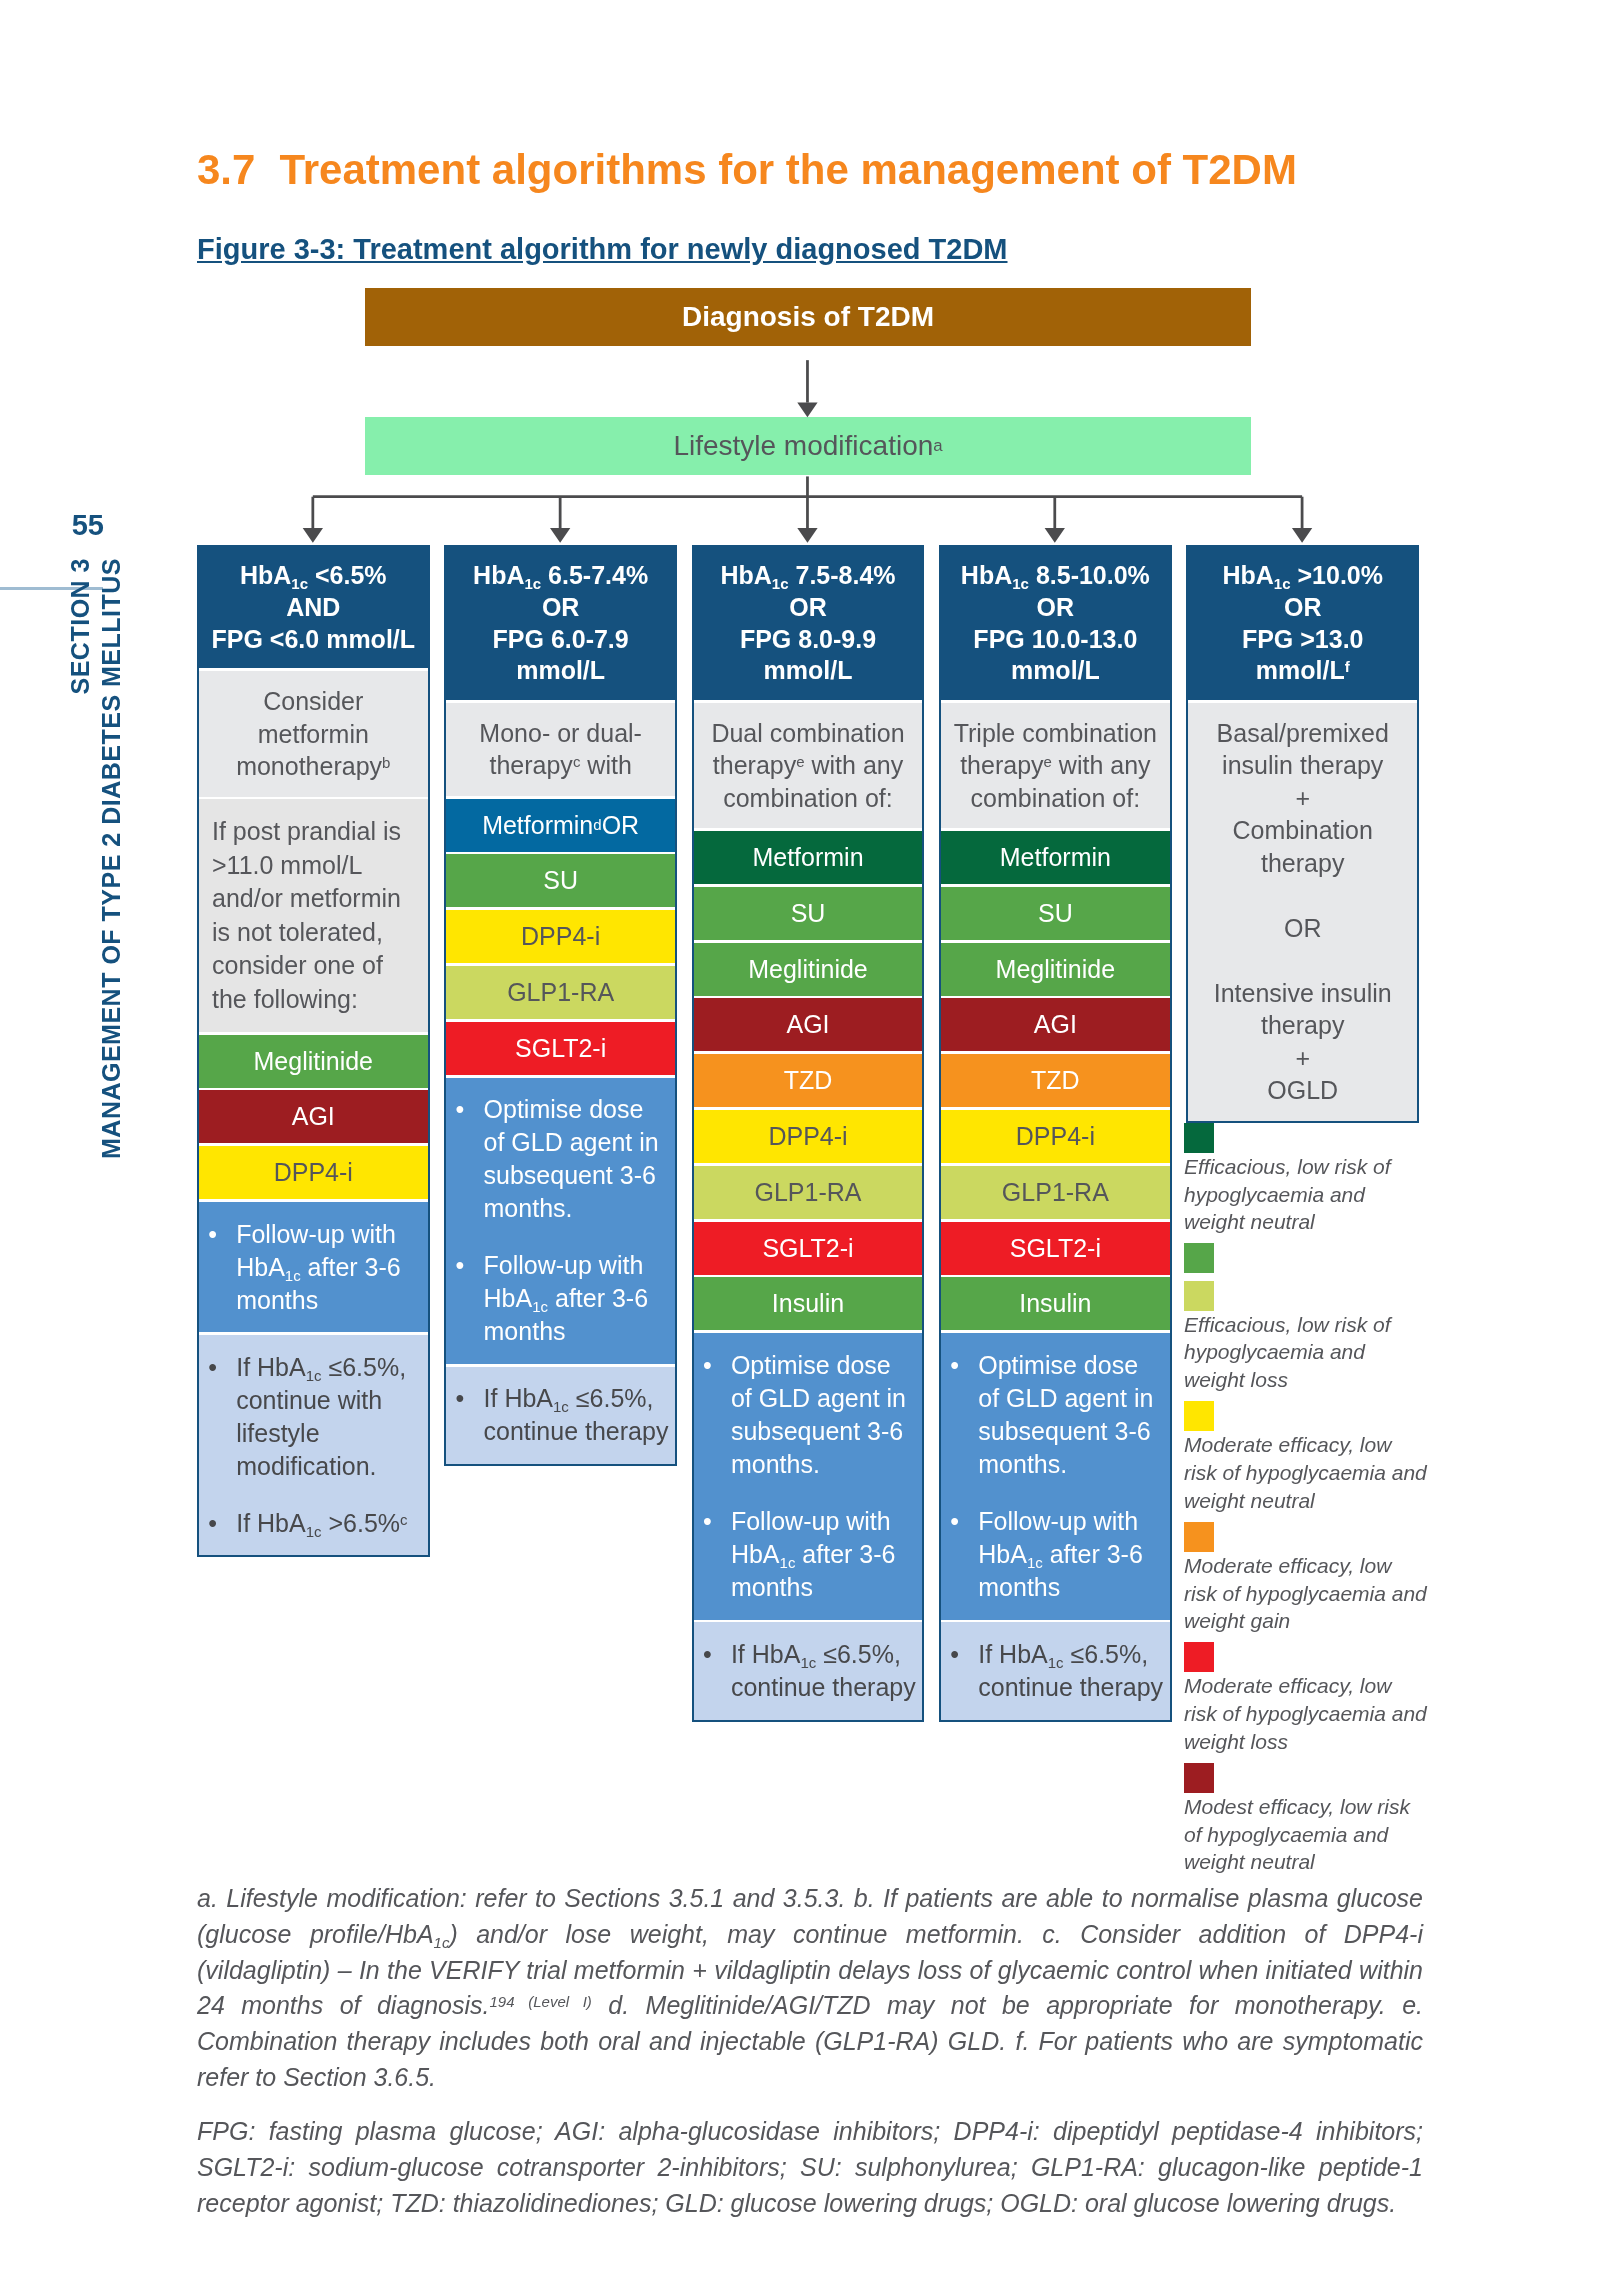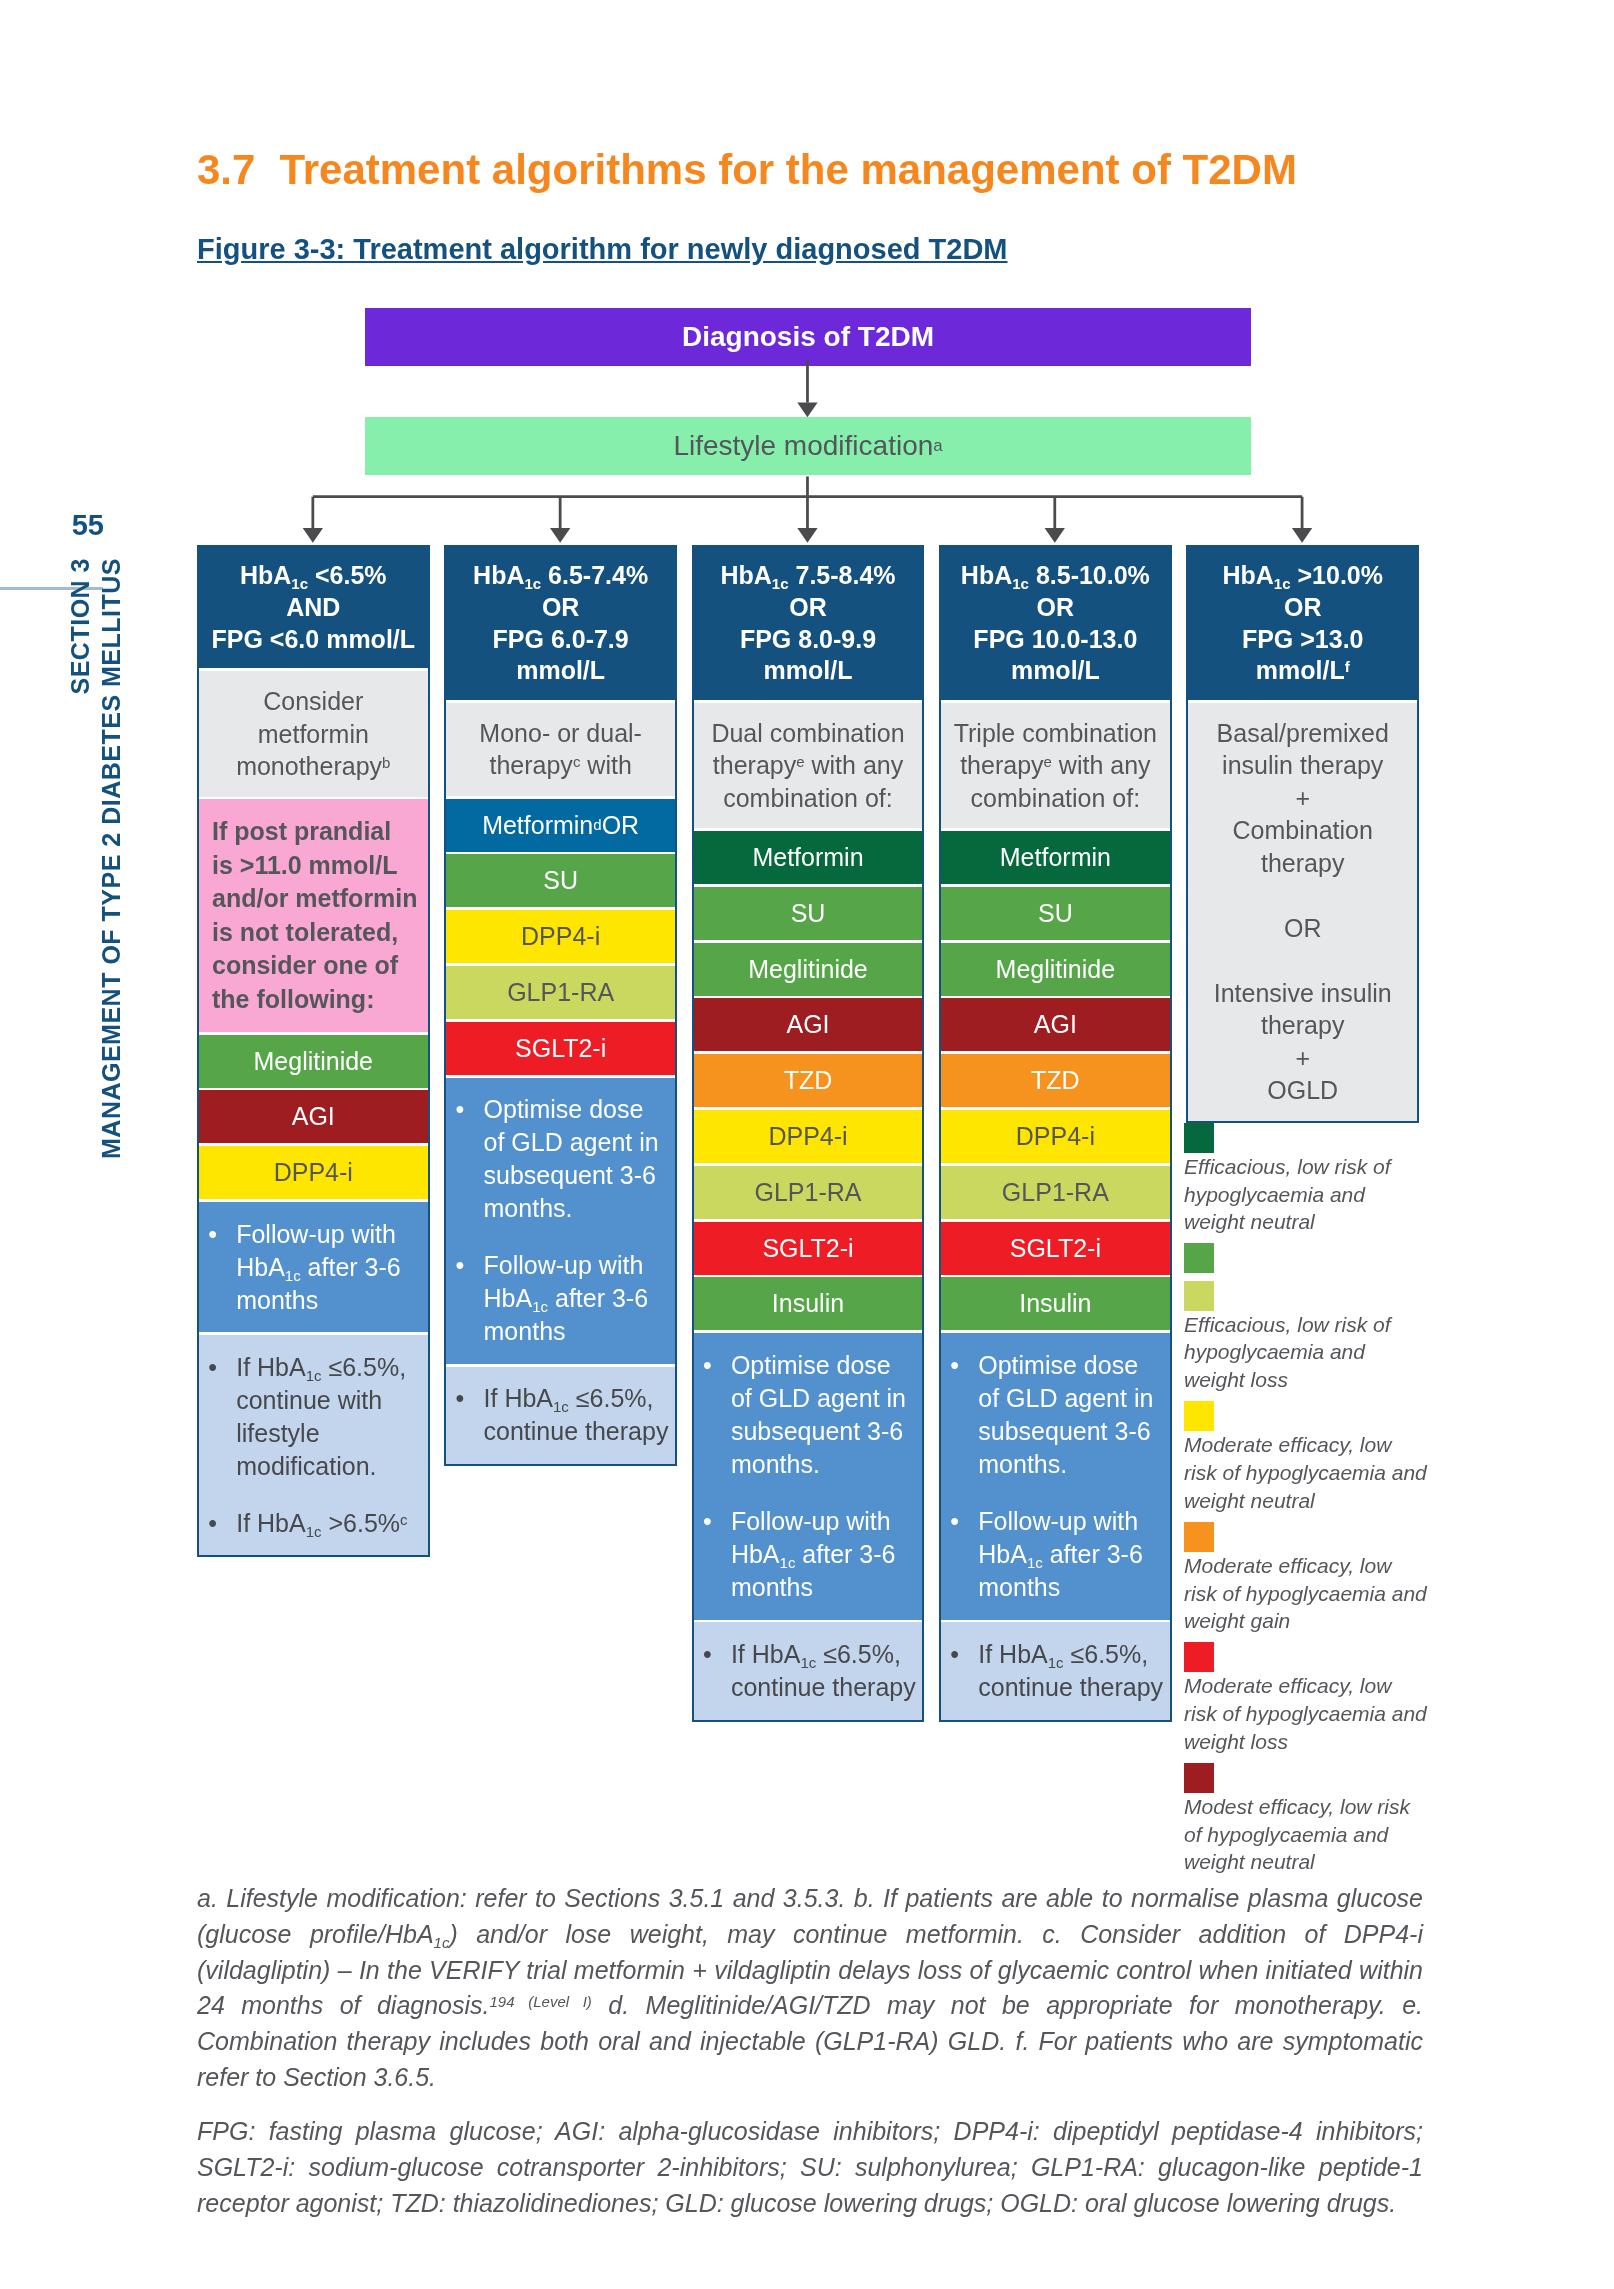--- a/index.html
+++ b/index.html
@@ -12,32 +12,32 @@
   .sidebar-rotated{position:absolute;left:-233px;top:856px;width:659px;height:63px;
         transform:rotate(-90deg);text-align:right;color:#15517e;font-weight:bold;
         font-size:25px;line-height:31px;letter-spacing:0.5px;}
   
   .title{position:absolute;left:197px;top:146px;width:1227px;font-size:42px;font-weight:bold;color:#f6871e;}
   .title .num{margin-right:24px;}
   .figure-caption{position:absolute;left:197px;top:233px;width:1227px;font-size:29px;font-weight:bold;color:#15517e;text-decoration:underline;}
   
   .flow-box{position:absolute;left:365px;width:886px;height:58px;display:flex;
         align-items:center;justify-content:center;font-size:28px;box-sizing:border-box;}
-  .diagnosis{top:308px;background:#6d28d9;color:#ffffff;font-weight:bold;}
+  .diagnosis{top:288px;background:#a16207;color:#ffffff;font-weight:bold;}
   .lifestyle{top:417px;background:#86efac;color:#55565a;}
   .arrows{position:absolute;left:0;top:0;width:1614px;height:2290px;pointer-events:none;}
   
   .columns{position:absolute;left:197px;top:545px;width:1222px;display:flex;gap:14.8px;align-items:flex-start;}
   .column{flex:1 1 0;border:2.8px solid #15517e;background:#ffffff;display:flex;
         flex-direction:column;gap:2.8px;box-sizing:border-box;}
   .cell{box-sizing:border-box;width:100%;}
   .cell-header{background:#15517e;color:#fff;font-weight:bold;font-size:25px;line-height:1.27;
         text-align:center;padding:13px 3.7px;}
   .cell-gray{background:#e7e8ea;color:#55565a;font-size:25px;line-height:1.3;text-align:center;padding:14px 7.4px;}
-  .cell-white{background:#f9a8d4;color:#55565a;font-size:25px;line-height:1.34;text-align:left;padding:15.7px 9.2px 15.7px 13px;font-weight:bold;}
+  .cell-white{background:#e5e5e5;color:#55565a;font-size:25px;line-height:1.34;text-align:left;padding:15.7px 9.2px 15.7px 13px;}
   .cell-drug{min-height:53px;display:flex;align-items:center;justify-content:center;
         color:#ffffff;font-size:25px;text-align:center;padding:3.7px;}
   .cell-drug.dark-text{color:#55565a;}
   .cell-bullets{font-size:25px;line-height:1.32;padding:15.7px 5.5px 15.7px 9.2px;}
   .cell-blue{background:#5291ce;color:#ffffff;}
   .cell-lightblue{background:#c3d4ed;color:#47484b;}
   .bullet{display:flex;margin-bottom:24px;}
   .bullet:last-child{margin-bottom:0;}
   .bullet .dot{flex:0 0 28px;width:28px;}
   .bullet .btxt{flex:1 1 auto;}

